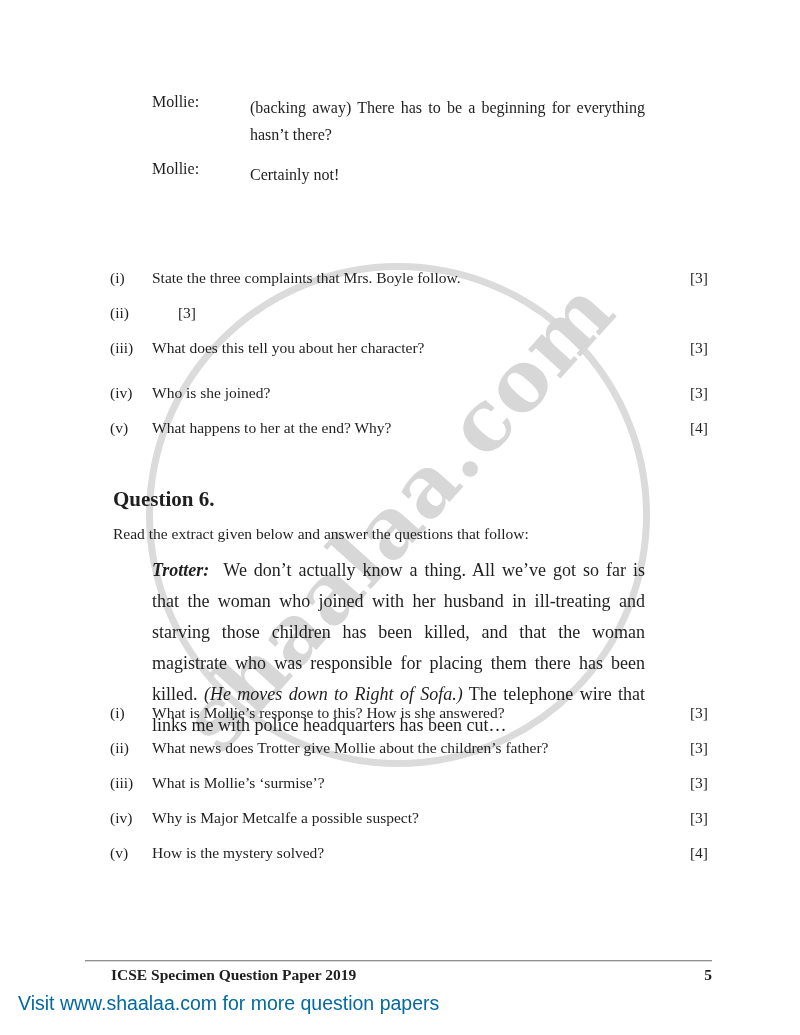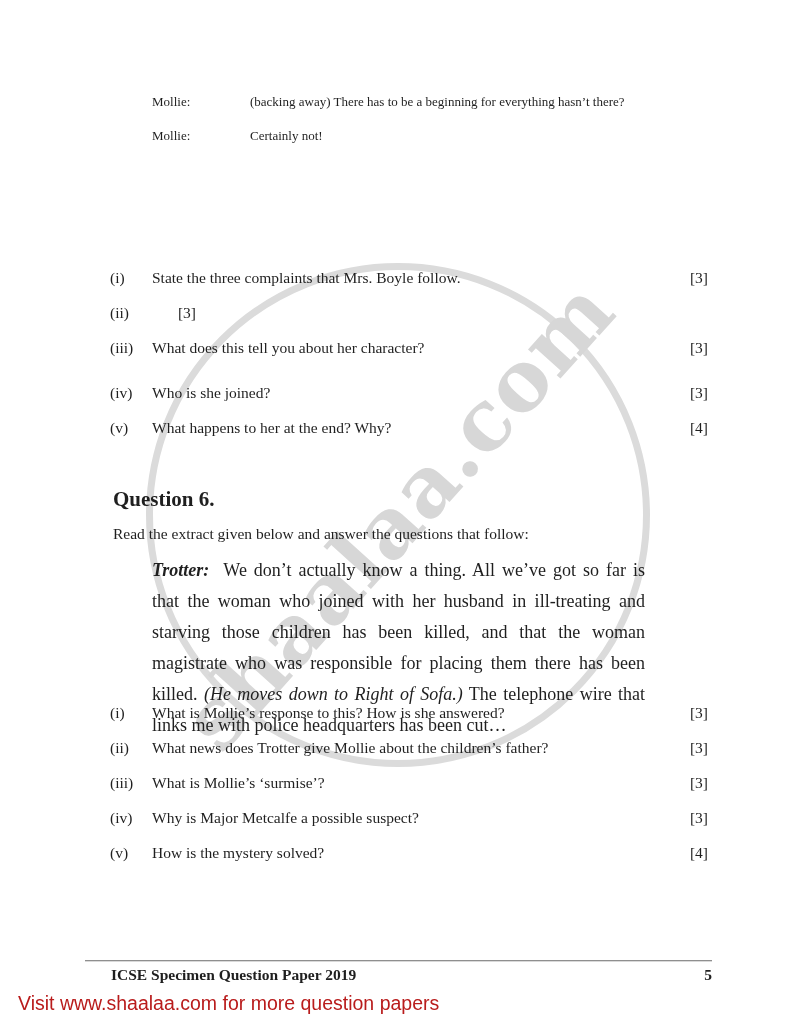--- a/index.html
+++ b/index.html
@@ -32,28 +32,28 @@
     letter-spacing: 1px;
     color: #d7d7d7;
     white-space: nowrap;
   }
   
   .content { position: absolute; inset: 0; z-index: 1; }
   .dialogue {
     position: absolute;
     left: 152px; top: 88px;
     width: 493px;
-    font-size: 13px;
+    font-size: 16px;
     line-height: 27px;
   }
   .dlg-row { display: flex; }
   .dlg-row.mb7 { margin-bottom: 7px; }
   .dlg-row.mb3 { margin-bottom: 3px; }
   .dlg-speaker { width: 98px; flex: 0 0 98px; }
-  .dlg-text { flex: 1; text-align: justify; }
+  .dlg-text { flex: 1; text-align: justify; margin-top: 6px; }
 
   .qlist {
     position: absolute;
     left: 110px;
     width: 598px;
     font-size: 15.5px;
     line-height: 35px;
   }
   .qlist.q1 { top: 260px; }
   .qlist.q2 { top: 695px; }
@@ -103,21 +103,21 @@
     font-size: 15.5px;
     font-weight: bold;
     line-height: 19px;
     margin-top: 3px;
   }
   .bottom-bar {
     position: absolute;
     left: 18px; top: 992px;
     font-family: "Liberation Sans", sans-serif;
     font-size: 19.5px;
-    color: #b91c1c;
+    color: #0369a1;
   }
 </style>
 </head>
 <body>
 
 <div class="page">
 
   <div class="watermark">
     <div class="wm-circle"></div>
     <div class="wm-text">shaalaa.com</div>

